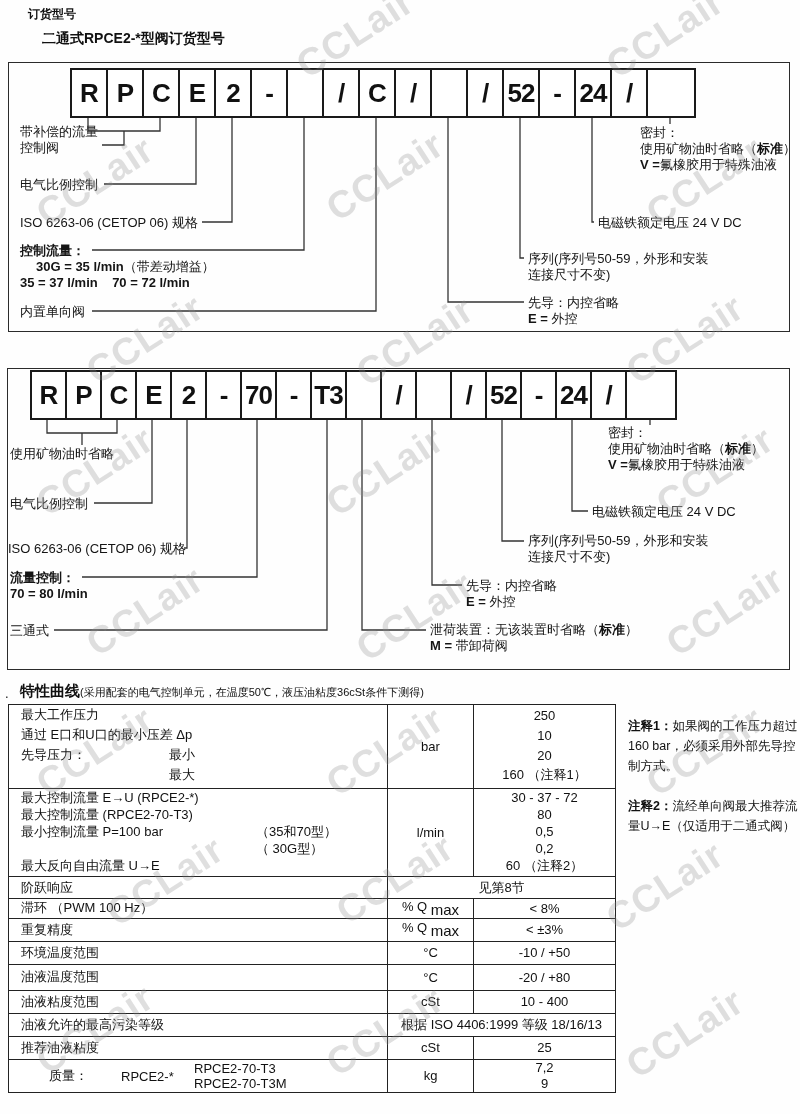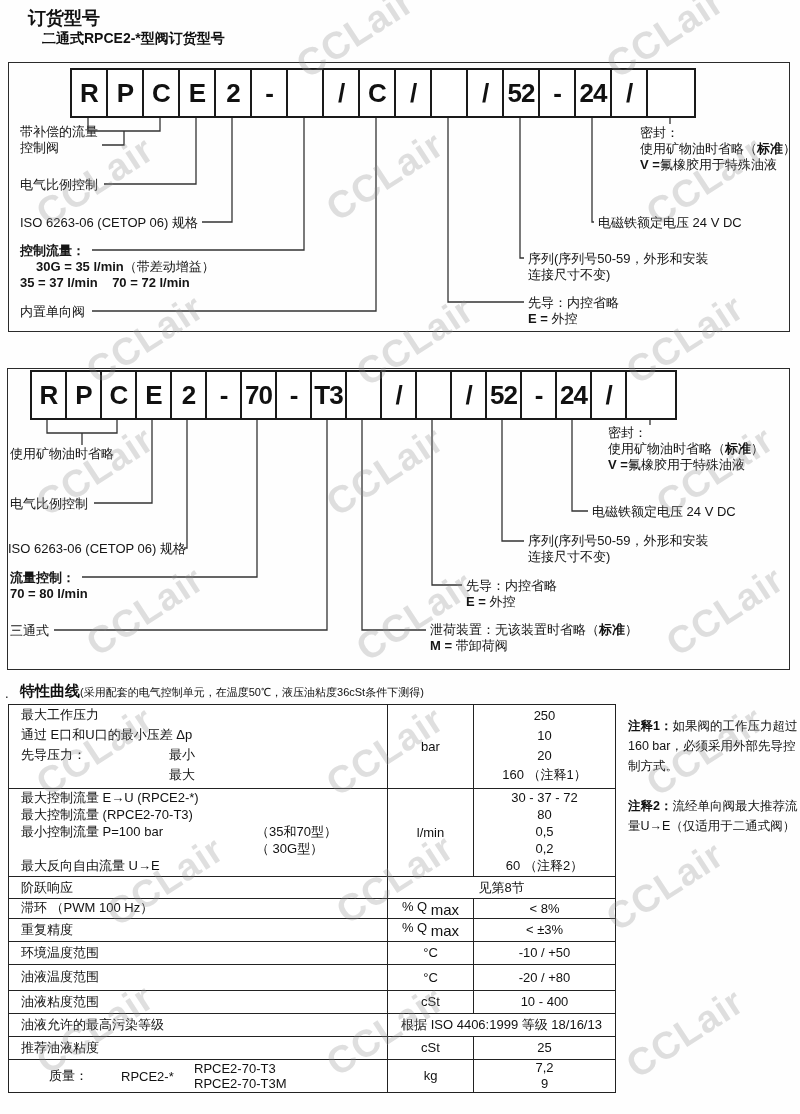--- a/index.html
+++ b/index.html
@@ -38,21 +38,21 @@
       transform:rotate(-33deg);letter-spacing:1px;pointer-events:none;z-index:9;
       font-family:"Liberation Sans",sans-serif;}
   .sec-title{font-weight:bold;font-size:15px;}
   .sec-sub{font-size:11px;}
 </style>
 </head>
 <body>
 
 <div id="page">
 
-  <div class="abs ttl" style="left:28px;top:6px;font-size:18px;">订货型号</div>
+  <div class="abs ttl" style="left:28px;top:6px;font-size:12px;">订货型号</div>
   <div class="abs ttl" style="left:42px;top:30px;font-size:14px;">二通式RPCE2-*型阀订货型号</div>
 
   <div class="obox" style="left:8px;top:62px;width:780px;height:268px;"></div>
   <div class="obox" style="left:7px;top:368px;width:781px;height:300px;"></div>
 
   <div id="strip1" class="strip" style="left:70px;top:68px;">
       <div class="cell">R</div>
       <div class="cell">P</div>
       <div class="cell">C</div>
       <div class="cell">E</div>

